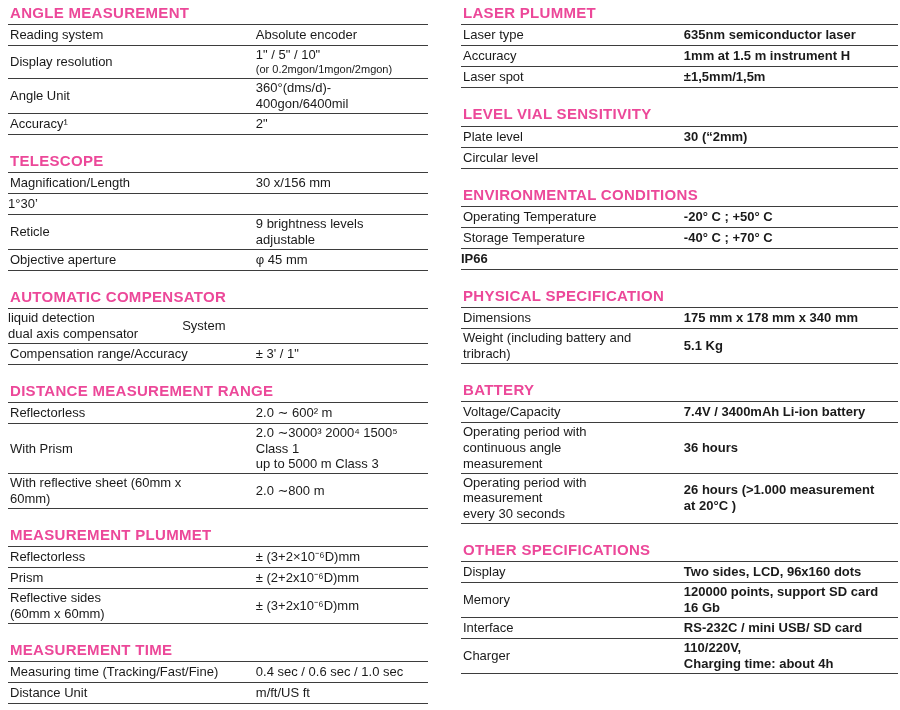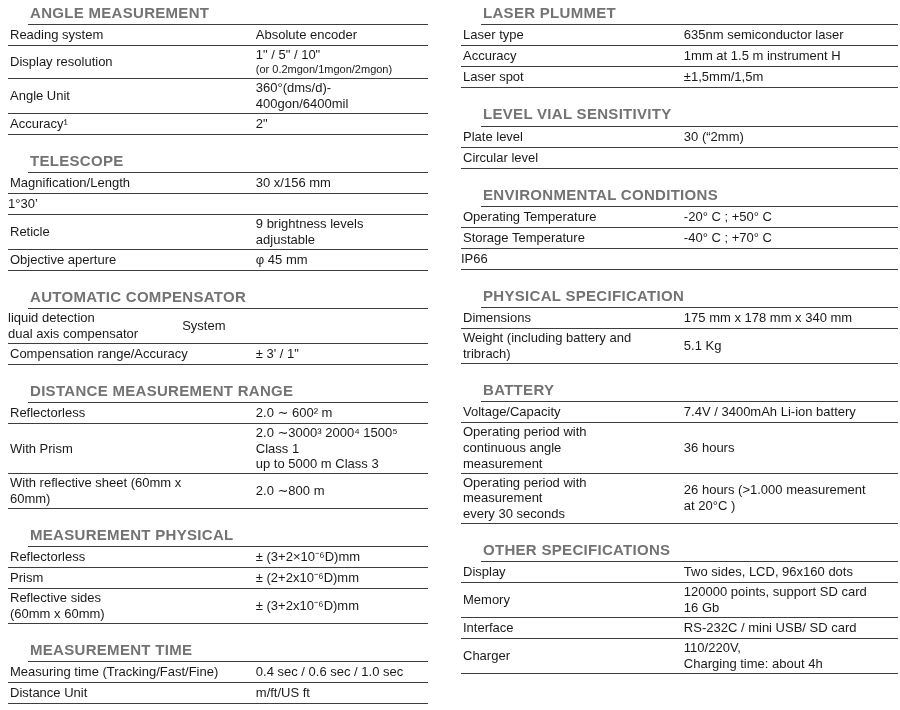--- a/index.html
+++ b/index.html
@@ -45,26 +45,26 @@
   .cell {
     white-space: pre-line;
     font-size: 13px;
     line-height: 1.22;
     box-sizing: border-box;
   }
   .label { padding-left: 2px; padding-right: 6px; }
   .col-left  .label { width: 59%; }
   .col-left  .value { width: 41%; }
   .col-right .label { width: 51%; }
-  .col-right .value { width: 49%; }
+  .col-right .value { width: 49%; font-weight: bold; }
 
   .value-main { white-space: pre-line; }
   .value-note { white-space: pre-line; font-size: 11px; line-height: 1.25; }
 </style>
-<style>.section-title{color:#737373;border-bottom-color:#3d3d3d;margin-left:20px;}.spec-row{border-bottom-color:#3d3d3d;}body{color:#1a1a1a;background:#ffffff;}</style></head>
+<style>.section-title{color:#ec4899;border-bottom-color:#3d3d3d;}.spec-row{border-bottom-color:#3d3d3d;}body{color:#1a1a1a;background:#ffffff;}</style></head>
 <body>
 
 <div class="page">
   <div class="col col-left" id="col-left">
       <section class="spec-section">
         <h2 class="section-title">ANGLE MEASUREMENT</h2>
         <div class="spec-table">
           <div class="spec-row">
             <div class="cell label">Reading system</div>
             <div class="cell value"><div class="value-main">Absolute encoder</div></div>
@@ -133,21 +133,21 @@
 up to 5000 m Class 3</div></div>
           </div>
           <div class="spec-row">
             <div class="cell label">With reflective sheet (60mm x
 60mm)</div>
             <div class="cell value"><div class="value-main">2.0 ∼800 m</div></div>
           </div>
         </div>
       </section>
       <section class="spec-section">
-        <h2 class="section-title">MEASUREMENT PHYSICAL</h2>
+        <h2 class="section-title">MEASUREMENT PLUMMET</h2>
         <div class="spec-table">
           <div class="spec-row">
             <div class="cell label">Reflectorless</div>
             <div class="cell value"><div class="value-main">± (3+2×10⁻⁶D)mm</div></div>
           </div>
           <div class="spec-row">
             <div class="cell label">Prism</div>
             <div class="cell value"><div class="value-main">± (2+2x10⁻⁶D)mm</div></div>
           </div>
           <div class="spec-row">

